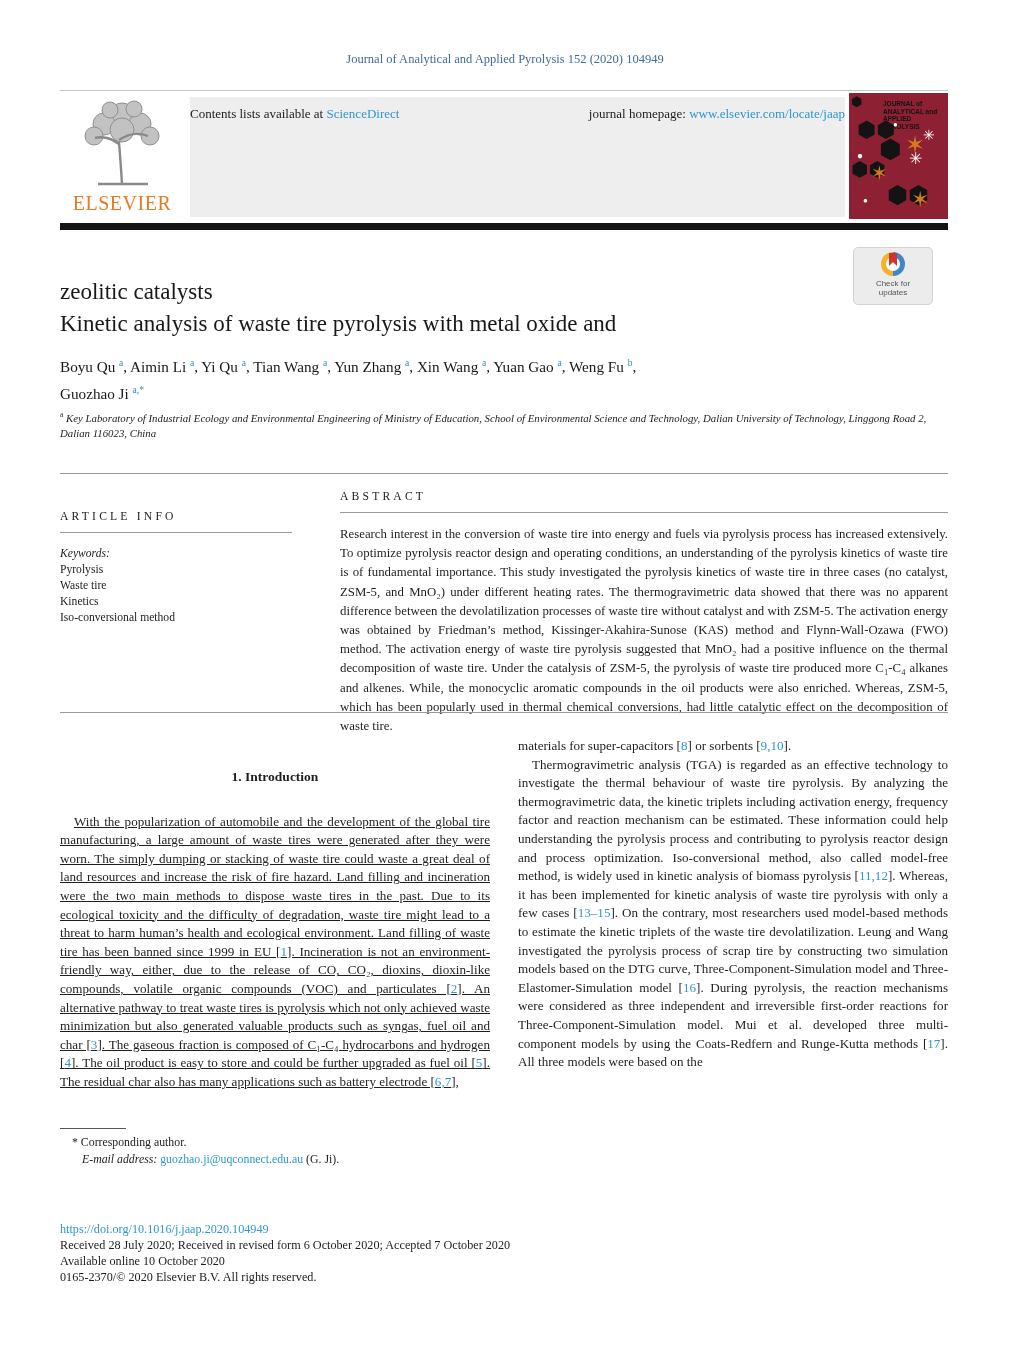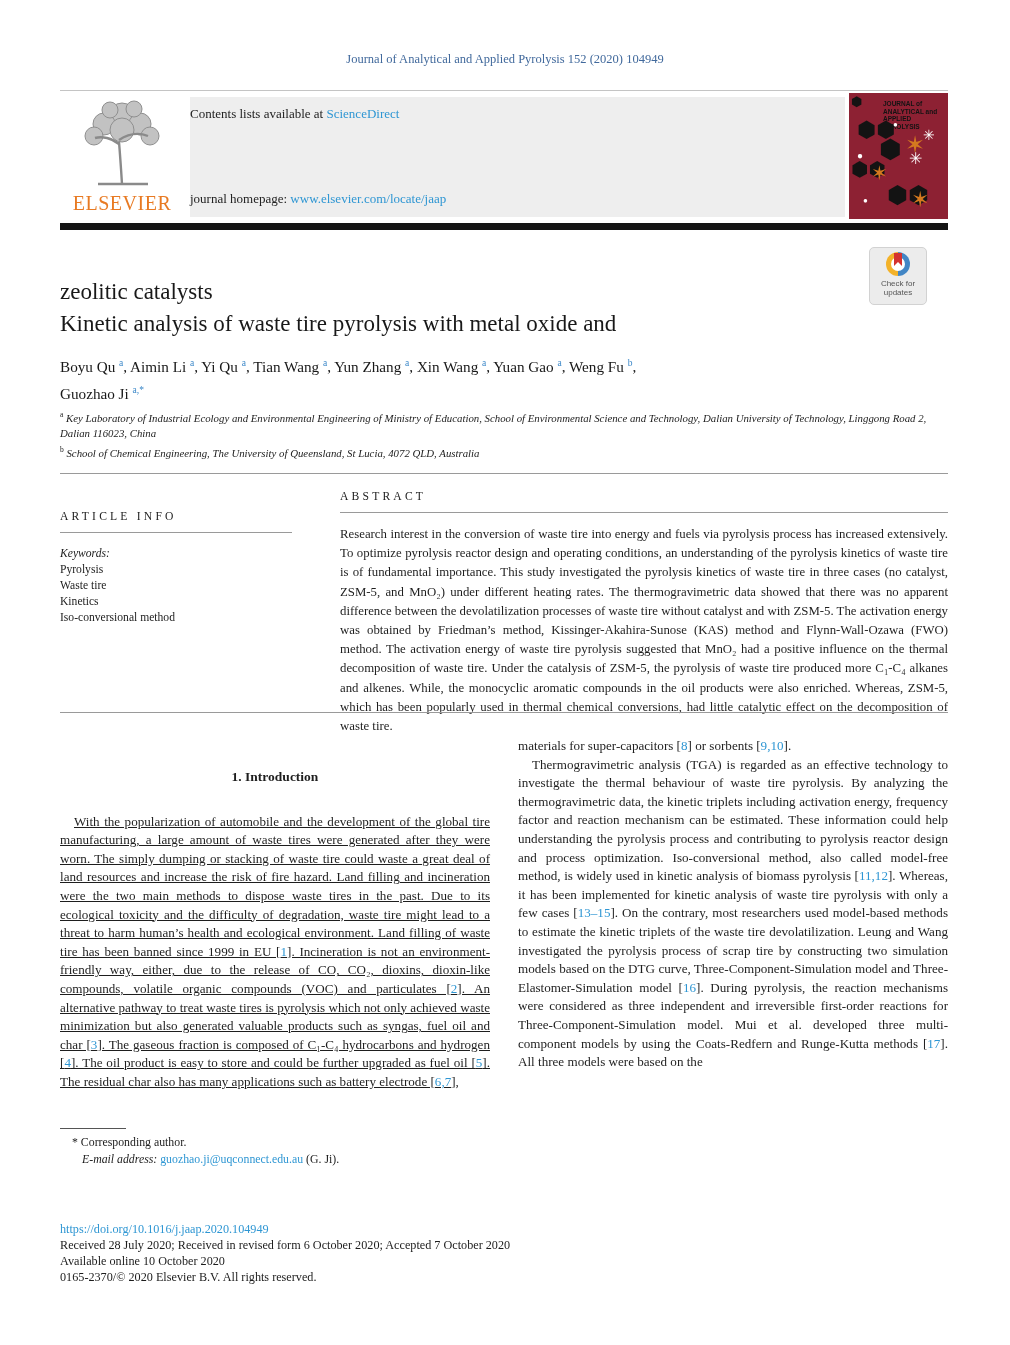--- a/index.html
+++ b/index.html
@@ -9,34 +9,34 @@
     overflow:hidden;
   }
   .abs{position:absolute;}
   
   .jref{top:52px;left:0;width:1010px;text-align:center;font-size:12.5px;color:#41699c;}
   
   .mast-line{top:90px;left:60px;width:888px;border-top:1px solid #c4c4c4;}
   .logo-block{top:96px;left:60px;width:124px;height:122px;text-align:center;}
   .logo-block .elsword{color:#e87a23;font-size:20px;letter-spacing:.5px;margin-top:-2px;}
   .graybox{top:97px;left:190px;width:655px;height:120px;background:#eeeeee;
-    display:flex;flex-direction:column;justify-content:space-between;text-align:left;
+    display:flex;flex-direction:row;justify-content:space-between;text-align:center;
     padding:9px 0 10px 0;box-sizing:border-box;}
   .contents-line{font-size:13px;color:#222;}
   .banner-title{font-size:24px;color:#111;}
   .homepage-line{font-size:13px;color:#222;}
   .lnk{color:#2e96d3;text-decoration:none;cursor:pointer;}
   .cover{top:93px;left:849px;width:99px;height:126px;background:#8d2133;overflow:hidden;}
   .cover .ctitle{position:absolute;top:7px;left:34px;font-size:6.5px;line-height:7.5px;
     color:#131313;font-family:"Liberation Sans",sans-serif;font-weight:bold;text-align:left;}
   .cover span.dec{position:absolute;line-height:1;}
   .blackbar{top:223px;left:60px;width:888px;height:7px;background:#141414;}
   
-  .cfu{top:247px;left:853px;width:58px;height:58px;background:#ececec;border:1px solid #d2d2d2;
-    border-radius:5px;text-align:center;box-sizing:border-box;padding-top:4px;margin-left:16px;}
+  .cfu{top:247px;left:853px;width:80px;height:58px;background:#ececec;border:1px solid #d2d2d2;
+    border-radius:5px;text-align:center;box-sizing:border-box;padding-top:4px;}
   .cm-circle{width:24px;height:24px;border-radius:50%;margin:0 auto;
     background:linear-gradient(90deg,#f3b229 50%,#4286c5 50%);position:relative;}
   .cm-inner{position:absolute;top:5px;left:5px;width:14px;height:14px;border-radius:50%;background:#fff;}
   .cm-mark{position:absolute;top:1px;left:8px;width:8px;height:13px;background:#d4322f;
     clip-path:polygon(0 0,100% 0,100% 100%,50% 70%,0 100%);}
   .cfu-text{font-size:8px;line-height:9px;color:#555;font-family:"Liberation Sans",sans-serif;margin-top:3px;}
   
   .atitle{top:276px;left:60px;width:780px;font-size:23px;line-height:31.5px;color:#181818;}
   .authors{top:352px;left:60px;width:850px;font-size:15.2px;line-height:23.5px;color:#181818;}
   .authors sup.asup{font-size:9.5px;color:#3a87c8;}
@@ -143,21 +143,20 @@
 
 <div class="abs atitle">
   <div>zeolitic catalysts</div>
   <div>Kinetic analysis of waste tire pyrolysis with metal oxide and</div>
 </div>
 
 <div class="abs authors"><span>Boyu Qu <sup class="asup">a</sup></span>, <span>Aimin Li <sup class="asup">a</sup></span>, <span>Yi Qu <sup class="asup">a</sup></span>, <span>Tian Wang <sup class="asup">a</sup></span>, <span>Yun Zhang <sup class="asup">a</sup></span>, <span>Xin Wang <sup class="asup">a</sup></span>, <span>Yuan Gao <sup class="asup">a</sup></span>, <span>Weng Fu <sup class="asup">b</sup></span>, <br><span>Guozhao Ji <sup class="asup">a,*</sup></span></div>
 
 <div class="abs affils">
     <div><sup>a</sup> Key Laboratory of Industrial Ecology and Environmental Engineering of Ministry of Education, School of Environmental Science and Technology, Dalian University of Technology, Linggong Road 2, Dalian 116023, China</div>
-    <div><sup>b</sup> School of Chemical Engineering, The University of Queensland, St Lucia, 4072 QLD, Australia</div>
   </div>
 
 <div class="abs divider d1"></div>
 
 <div class="abs inforow">
   <div class="infocol">
     <div class="secblock-h">ARTICLE INFO</div>
     <div class="h-rule"></div>
     <div class="kwblock">
       <div class="kwlabel">Keywords:</div>

